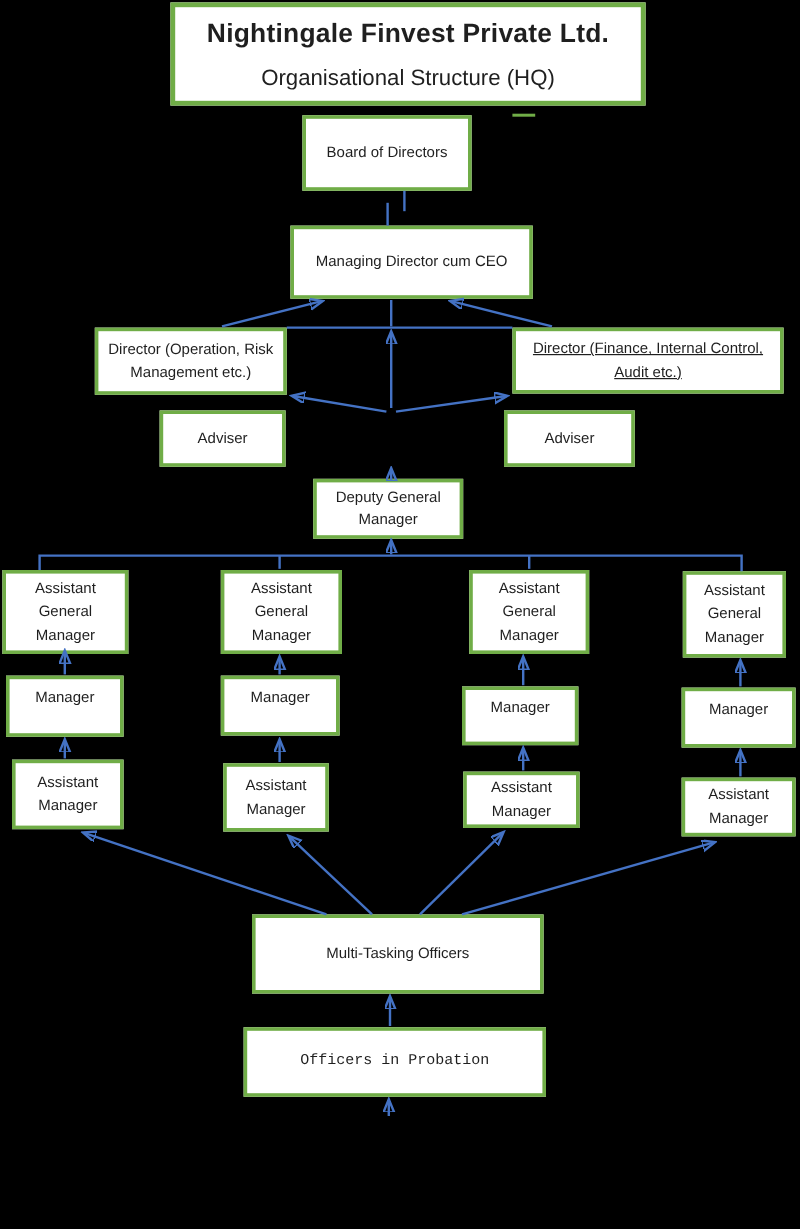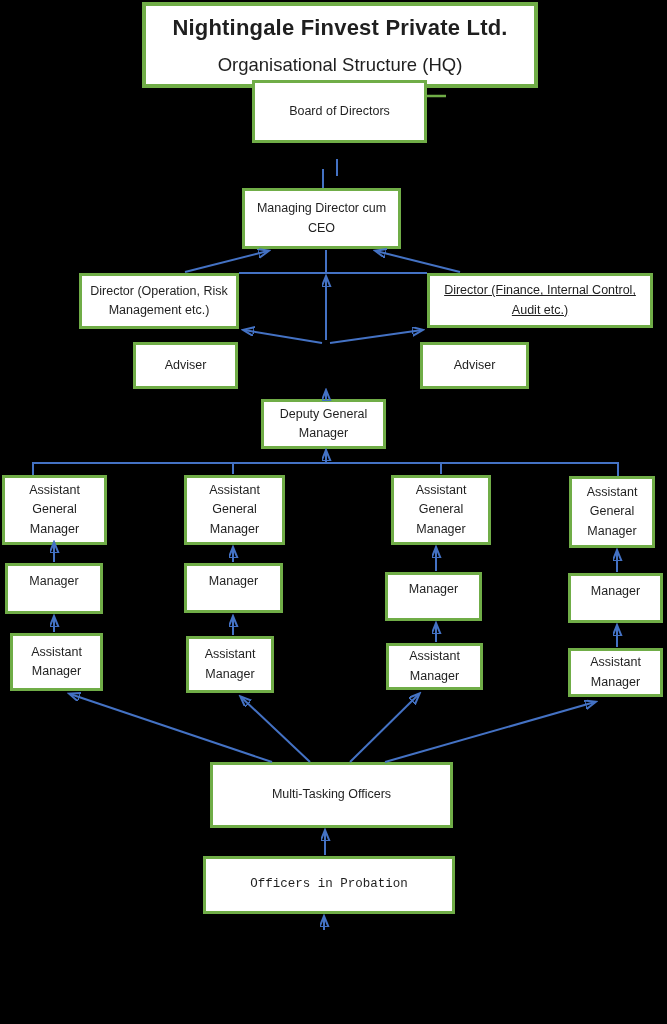--- a/index.html
+++ b/index.html
@@ -92,23 +92,23 @@
 
     <line x1="325" y1="855" x2="325" y2="831" marker-end="url(#ah)"></line>
     <line x1="324" y1="930" x2="324" y2="917" marker-end="url(#ah)"></line>
   </svg>
 
   <div class="title-box" style="left:142px;top:2px;width:396px;height:86px;">
     <div class="title-line1">Nightingale Finvest Private Ltd.</div>
     <div class="title-line2">Organisational Structure (HQ)</div>
   </div>
 
-  <div class="node" style="left:252px;top:80px;width:175px;height:63px;">Board of Directors</div>
+  <div class="node" style="left:252px;top:96px;width:141px;height:63px;">Board of Directors</div>
 
-  <div class="node" style="left:242px;top:188px;width:159px;height:61px;">Managing Director cum CEO</div>
+  <div class="node" style="left:242px;top:188px;width:202px;height:61px;">Managing Director cum CEO</div>
 
   <div class="node" style="left:79px;top:273px;width:160px;height:56px;">Director (Operation, Risk Management etc.)</div>
 
   <div class="node" style="left:427px;top:273px;width:226px;height:55px;text-decoration:underline;">Director (Finance, Internal Control, Audit etc.)</div>
 
   <div class="node" style="left:133px;top:342px;width:105px;height:47px;">Adviser</div>
 
 
   <div class="node" style="left:420px;top:342px;width:109px;height:47px;">Adviser</div>
 

